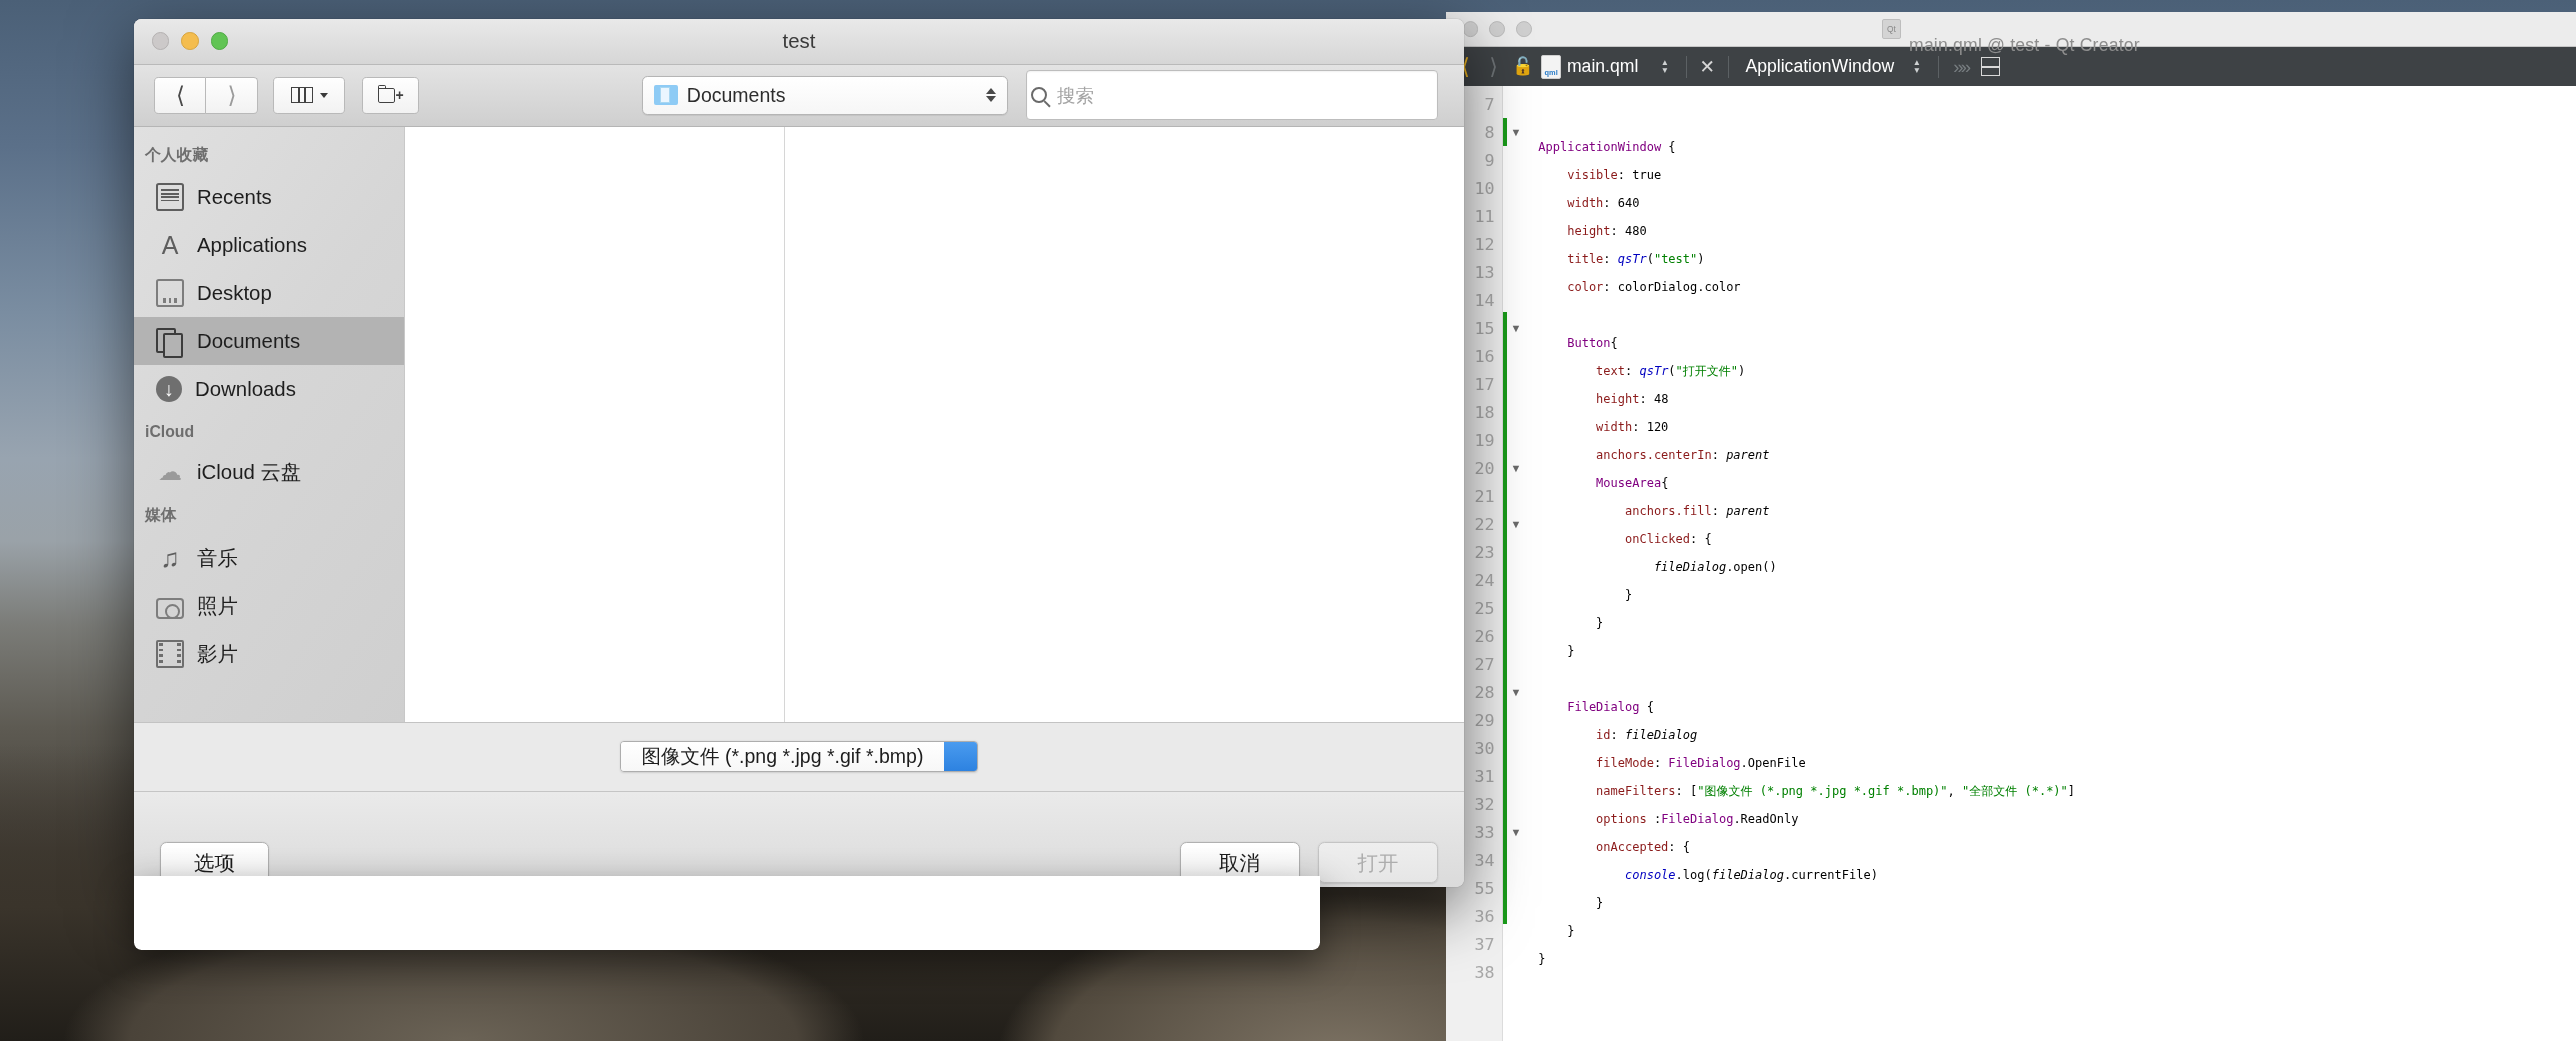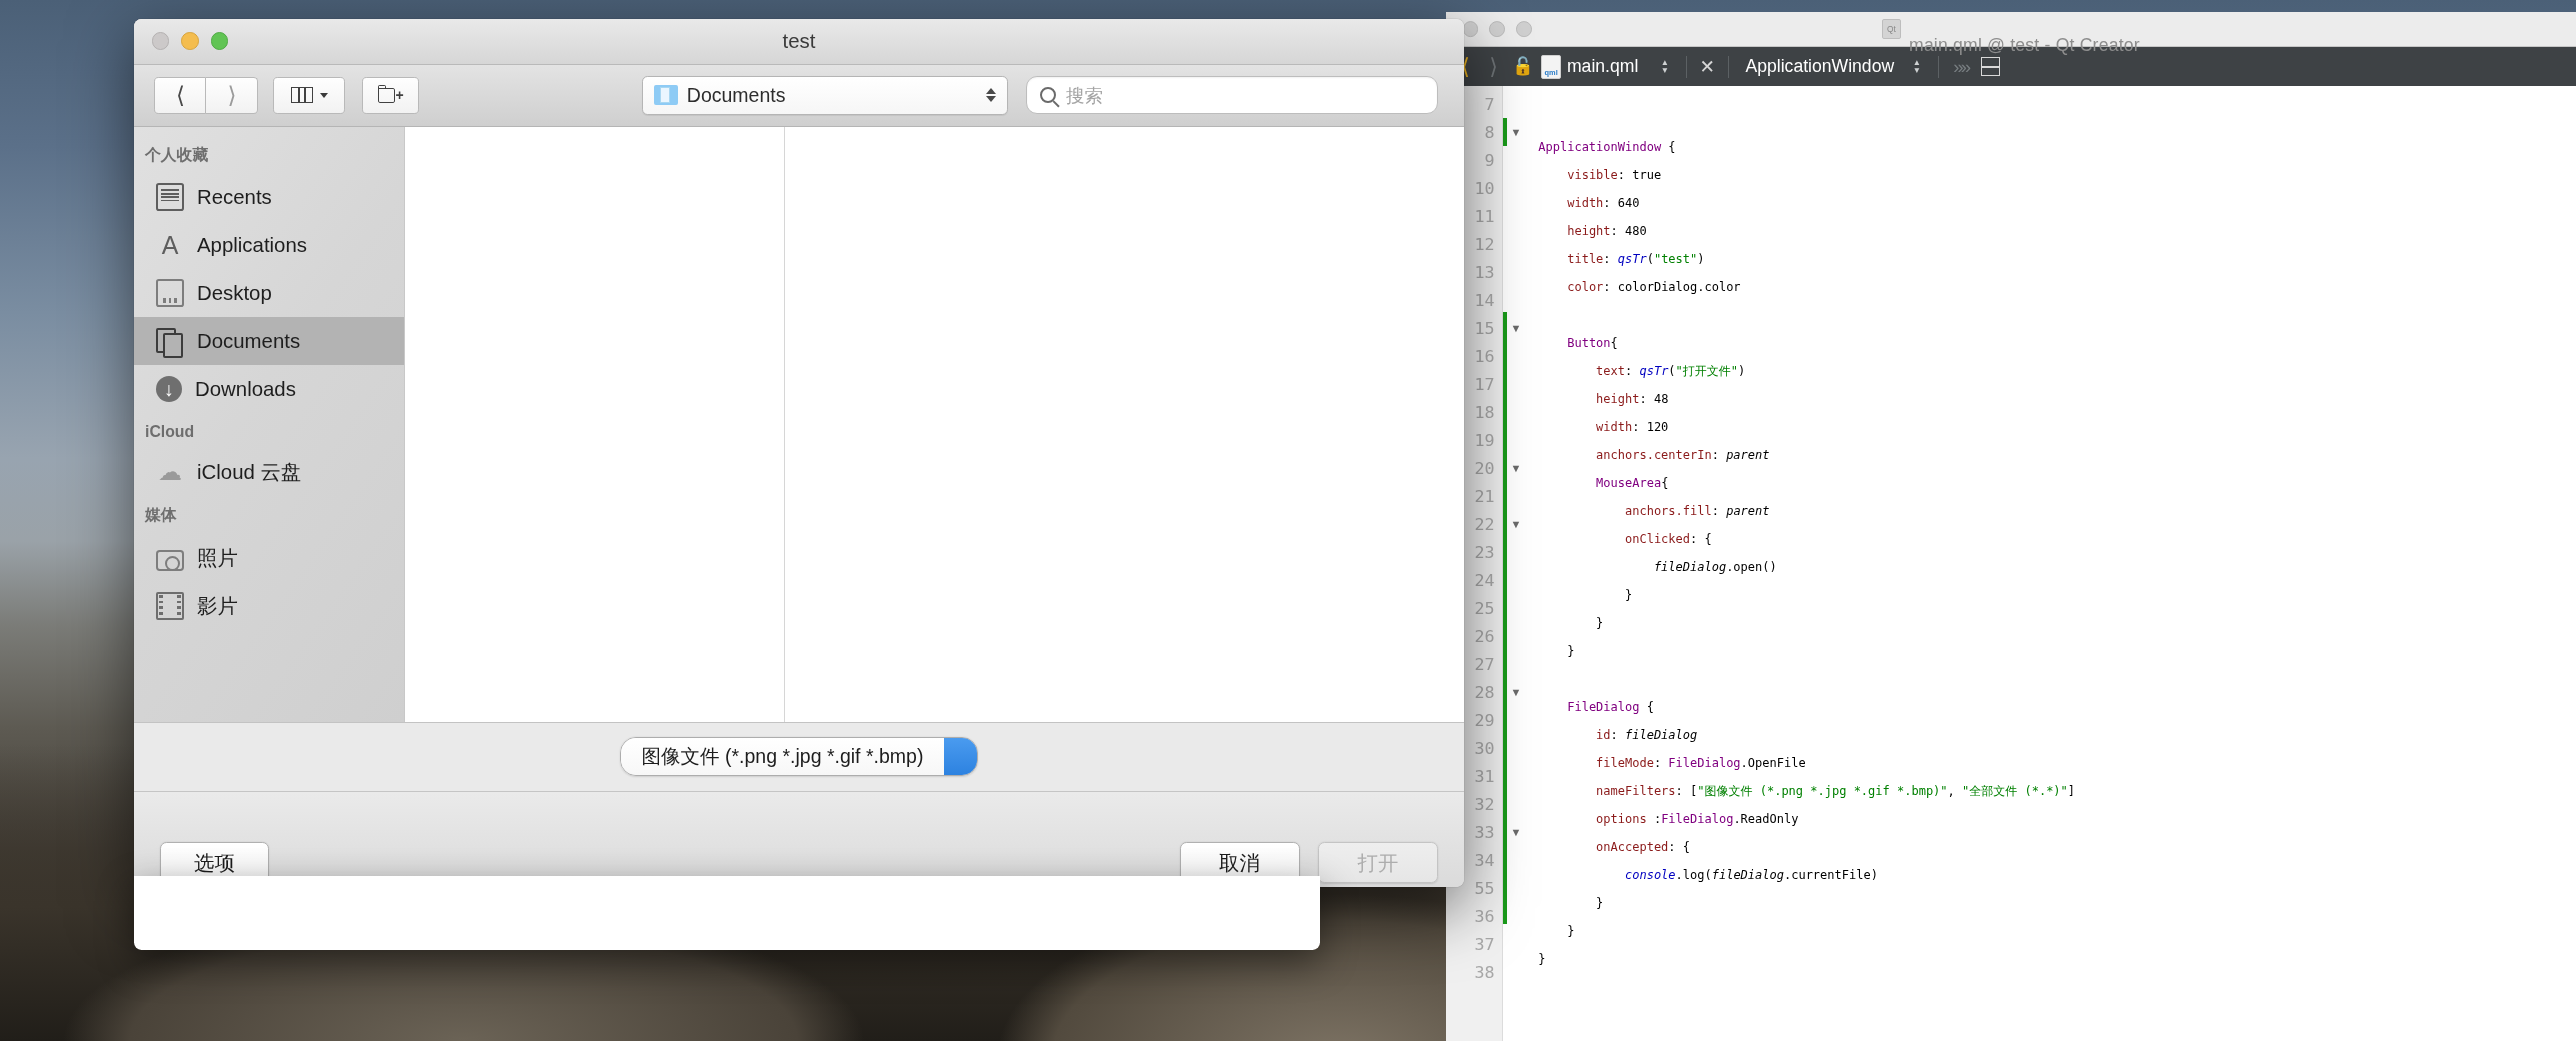--- a/index.html
+++ b/index.html
@@ -221,23 +221,23 @@
   }
   #fd-pathtext { font-size: 19.5px; color: #2d2d2d; flex: 1; }
   .stepper {
     display: flex; flex-direction: column; align-items: center;
     gap: 2.8px; color: #4a4a4a; flex: none;
   }
   .stepper .up { width:0;height:0;border-left:5.6px solid transparent;border-right:5.6px solid transparent;border-bottom:6.5px solid currentColor; }
   .stepper .dn { width:0;height:0;border-left:5.6px solid transparent;border-right:5.6px solid transparent;border-top:6.5px solid currentColor; }
 
   #fd-search {
-    width: 412px; height: 38px; margin-right: 5.6px;
-    background: #ffffff; border: 0.9px solid #bdbdbd; border-radius: 11px;
-    display: flex; align-items: center; padding: 0 13px; gap: 10.2px;
+    width: 412px; height: 50px; margin-right: 5.6px;
+    background: #ffffff; border: 0.9px solid #bdbdbd; border-radius: 4px;
+    display: flex; align-items: center; padding: 0 4px; gap: 10.2px;
     box-shadow: inset 0 0.9px 1.9px rgba(0,0,0,.06);
   }
   .search-glyph {
     width: 15.8px; height: 15.8px; border: 2.3px solid #6a6a6a; border-radius: 50%;
     position: relative; flex: none;
   }
   .search-glyph::after {
     content: ""; position: absolute; right: -6.5px; bottom: -4.6px;
     width: 8.3px; height: 2.3px; background: #6a6a6a; transform: rotate(45deg);
   }
@@ -322,22 +322,22 @@
   .fd-col { height: 100%; background: #ffffff; border-right: 0.9px solid #d6d6d6; }
   #fd-col1 { width: 380px; }
   #fd-col2 { flex: 1; border-right: none; }
 
   #fd-filterbar {
     height: 69px; background: #eaeaea;
     border-bottom: 0.9px solid #c5c5c5;
     display: flex; align-items: center; justify-content: center;
   }
   #fd-filter-popup {
-    display: flex; align-items: stretch; height: 39px;
-    border-radius: 16px; overflow: hidden;
+    display: flex; align-items: stretch; height: 31px;
+    border-radius: 4px; overflow: hidden;
     border: 0.9px solid #adadad;
     box-shadow: 0 0.9px 1.9px rgba(0,0,0,.12);
   }
   #fd-filter-text {
     background: linear-gradient(180deg,#ffffff,#f7f7f7);
     display: flex; align-items: center; padding: 0 20.4px;
     font-size: 19.5px; color: #1d1d1d; white-space: nowrap;
   }
   #fd-filter-stepper {
     width: 33px; background: linear-gradient(180deg,#4a9bef,#2d82e0);
@@ -568,20 +568,24 @@
           <span class="sb-ico ico-downloads"></span>
           <span>Downloads</span>
         </div>
         <div class="sb-header">iCloud</div>
         <div class="sb-item">
           <span class="sb-ico ico-cloud"></span>
           <span>iCloud 云盘</span>
         </div>
         <div class="sb-header">媒体</div>
         <div class="sb-item">
+          <span class="sb-ico ico-music"></span>
+          <span>音乐</span>
+        </div>
+        <div class="sb-item">
           <span class="sb-ico ico-photos"></span>
           <span>照片</span>
         </div>
         <div class="sb-item">
           <span class="sb-ico ico-movies"></span>
           <span>影片</span>
         </div>
       </div>
     <div id="fd-columns">
       <div class="fd-col" id="fd-col1"></div>

